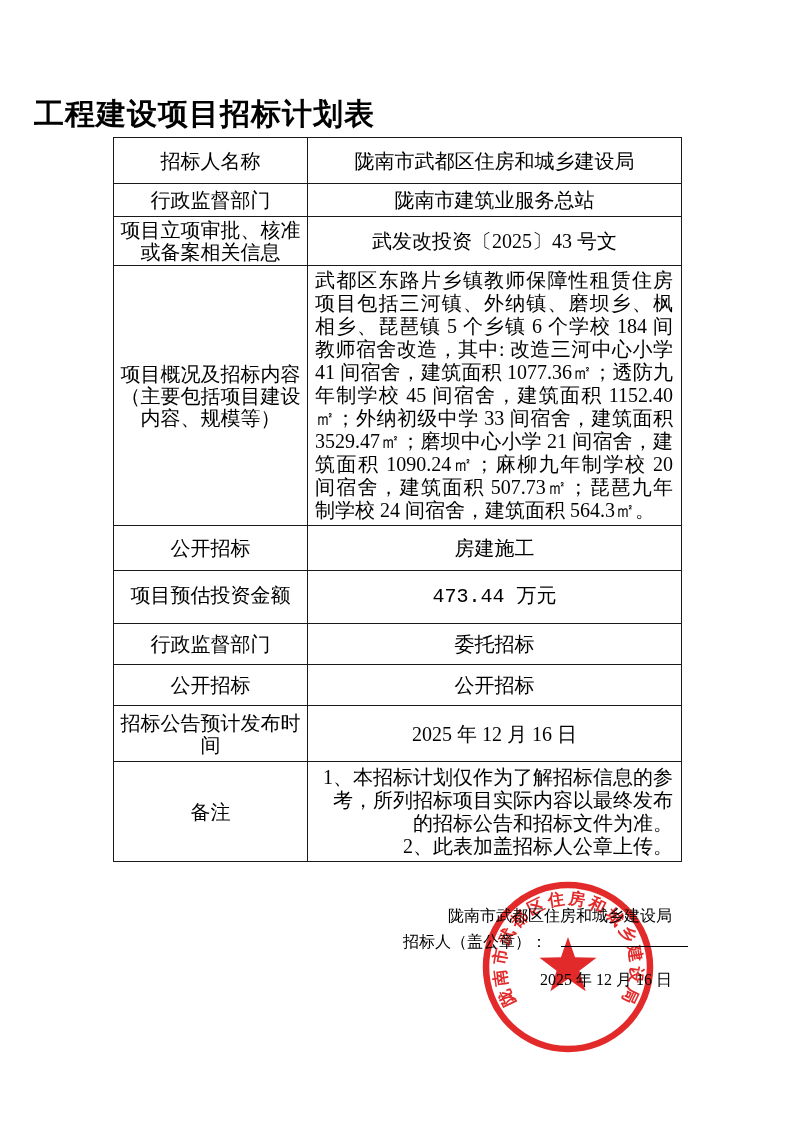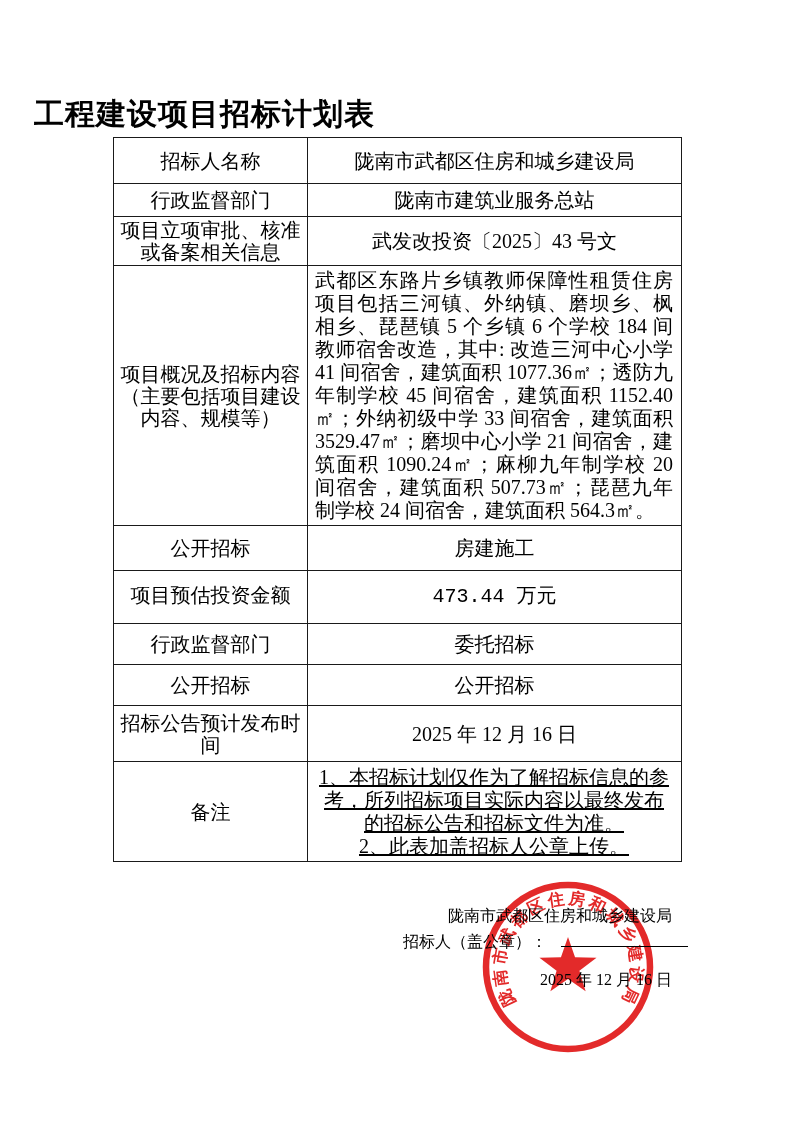--- a/index.html
+++ b/index.html
@@ -31,25 +31,24 @@
   }
   td.cell-label { text-align:center; }
   td.cell-value { text-align:center; }
   td.cell-value.longtext {
     text-align:justify;
     text-justify:inter-ideograph;
     line-height:23px;
     padding:3px 8px 3px 7px;
   }
   td.cell-value.remark {
-    text-align:center;
+    text-align:right;
     white-space:pre-line;
     line-height:23px;
     padding:3px 8px 3px 7px;
-    text-decoration:underline;
   }
   tr.r1  { height:46px; }
   tr.r2  { height:36px; }
   tr.r3  { height:33px; }
   tr.r4  { height:45px;font-family:Liberation Serif, serif; }
   tr.r5  { height:190px; }
   tr.r6  { height:45px; }
   tr.r7  { height:53px;font-family:Liberation Mono, monospace; }
   tr.r8  { height:41px; }
   tr.r9  { height:41px; }

